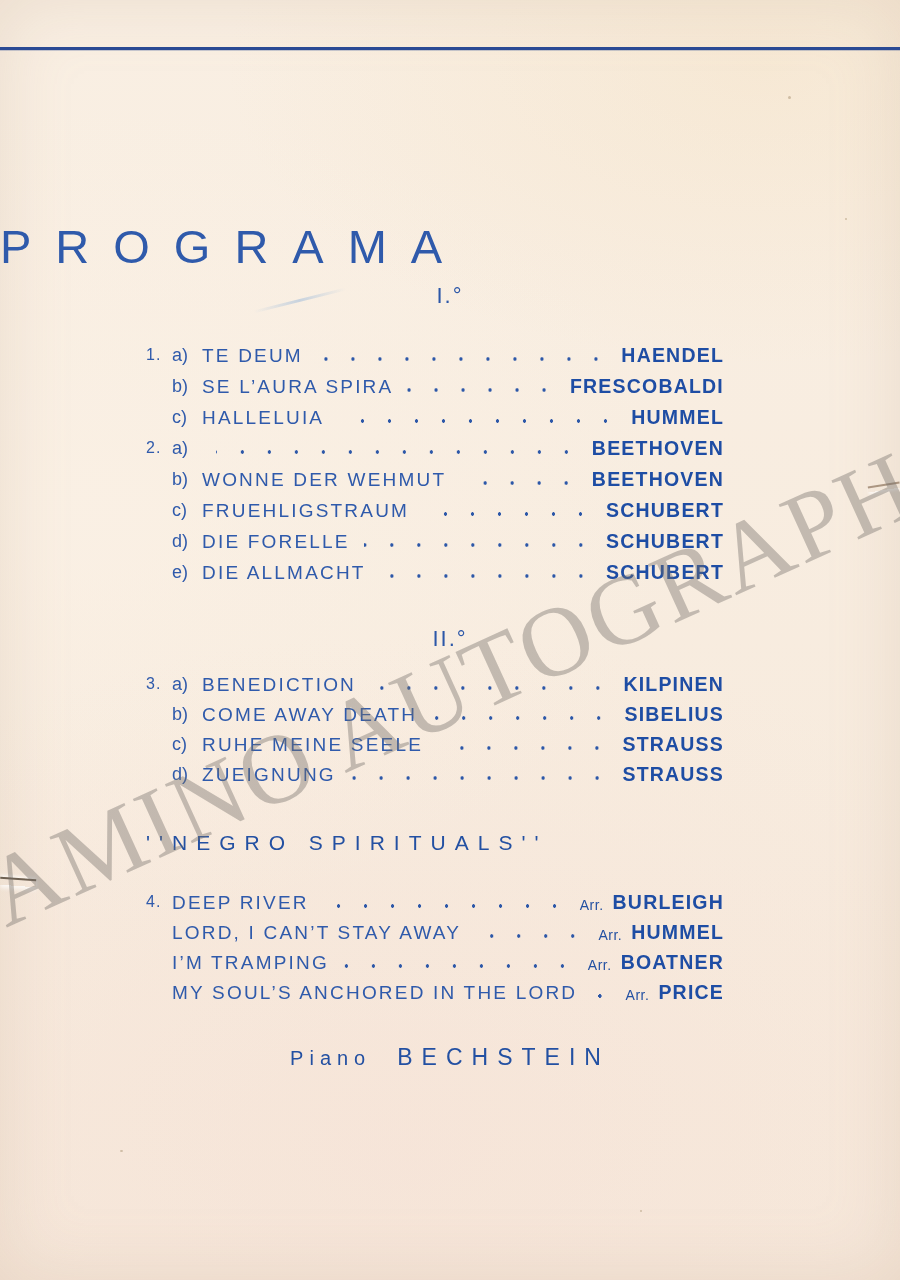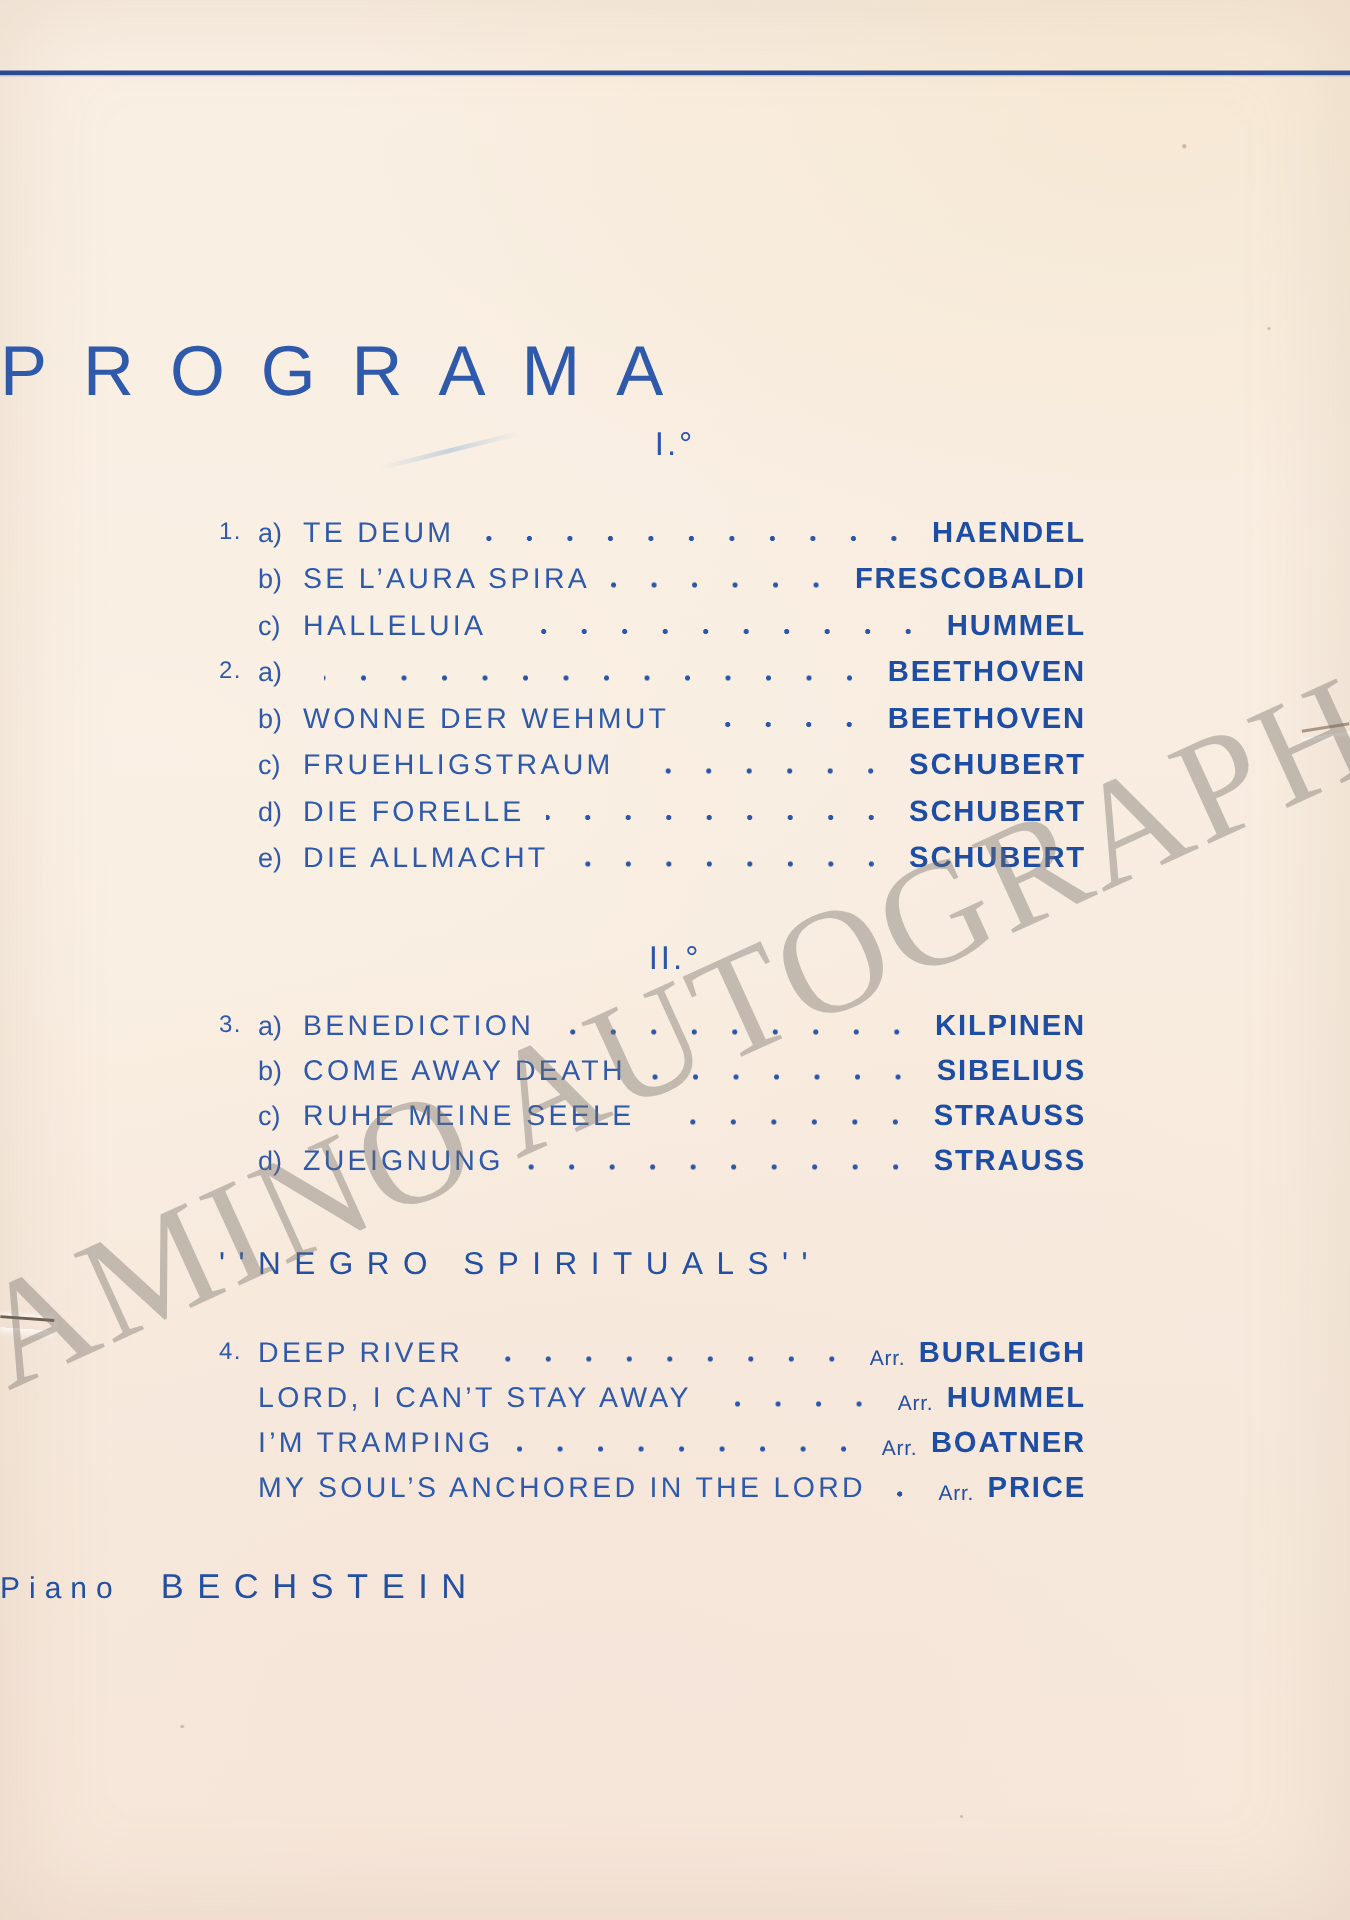--- a/index.html
+++ b/index.html
@@ -43,21 +43,21 @@
   .letter{flex:0 0 30px;font-size:18px;padding-bottom:1px;}
   .t{font-size:19px;letter-spacing:2.2px;}
   .leader{
     flex:1 1 30px;align-self:flex-end;height:12px;margin:0 12px 3px 14px;
     background-image:radial-gradient(circle, #2c57a8 1.6px, rgba(44,87,168,0) 1.9px);
     background-size:27px 6px;background-repeat:repeat-x;background-position:right bottom;
   }
   .arr{font-size:14px;letter-spacing:.5px;margin-right:9px;color:#2350a2;}
   .comp{font-size:19.5px;font-weight:700;letter-spacing:1.2px;color:#1e4da4;text-align:right;}
   .footer{
-    position:absolute;top:1044px;left:0;width:100%;text-align:left;color:#2350a2;
+    position:absolute;top:1044px;left:0;width:100%;text-align:center;color:#2350a2;
   }
   .footer .piano{font-size:20px;letter-spacing:6px;margin-right:26px;}
   .footer .brand{font-size:23px;letter-spacing:9px;}
   .watermark{
     position:absolute;left:452px;top:688px;
     transform:translate(-50%,-50%) rotate(-24.5deg);
     font-family:"Liberation Serif",serif;font-size:99px;letter-spacing:3px;
     color:rgba(116,110,104,.40);white-space:nowrap;pointer-events:none;z-index:5;
   }
   .smudge{

